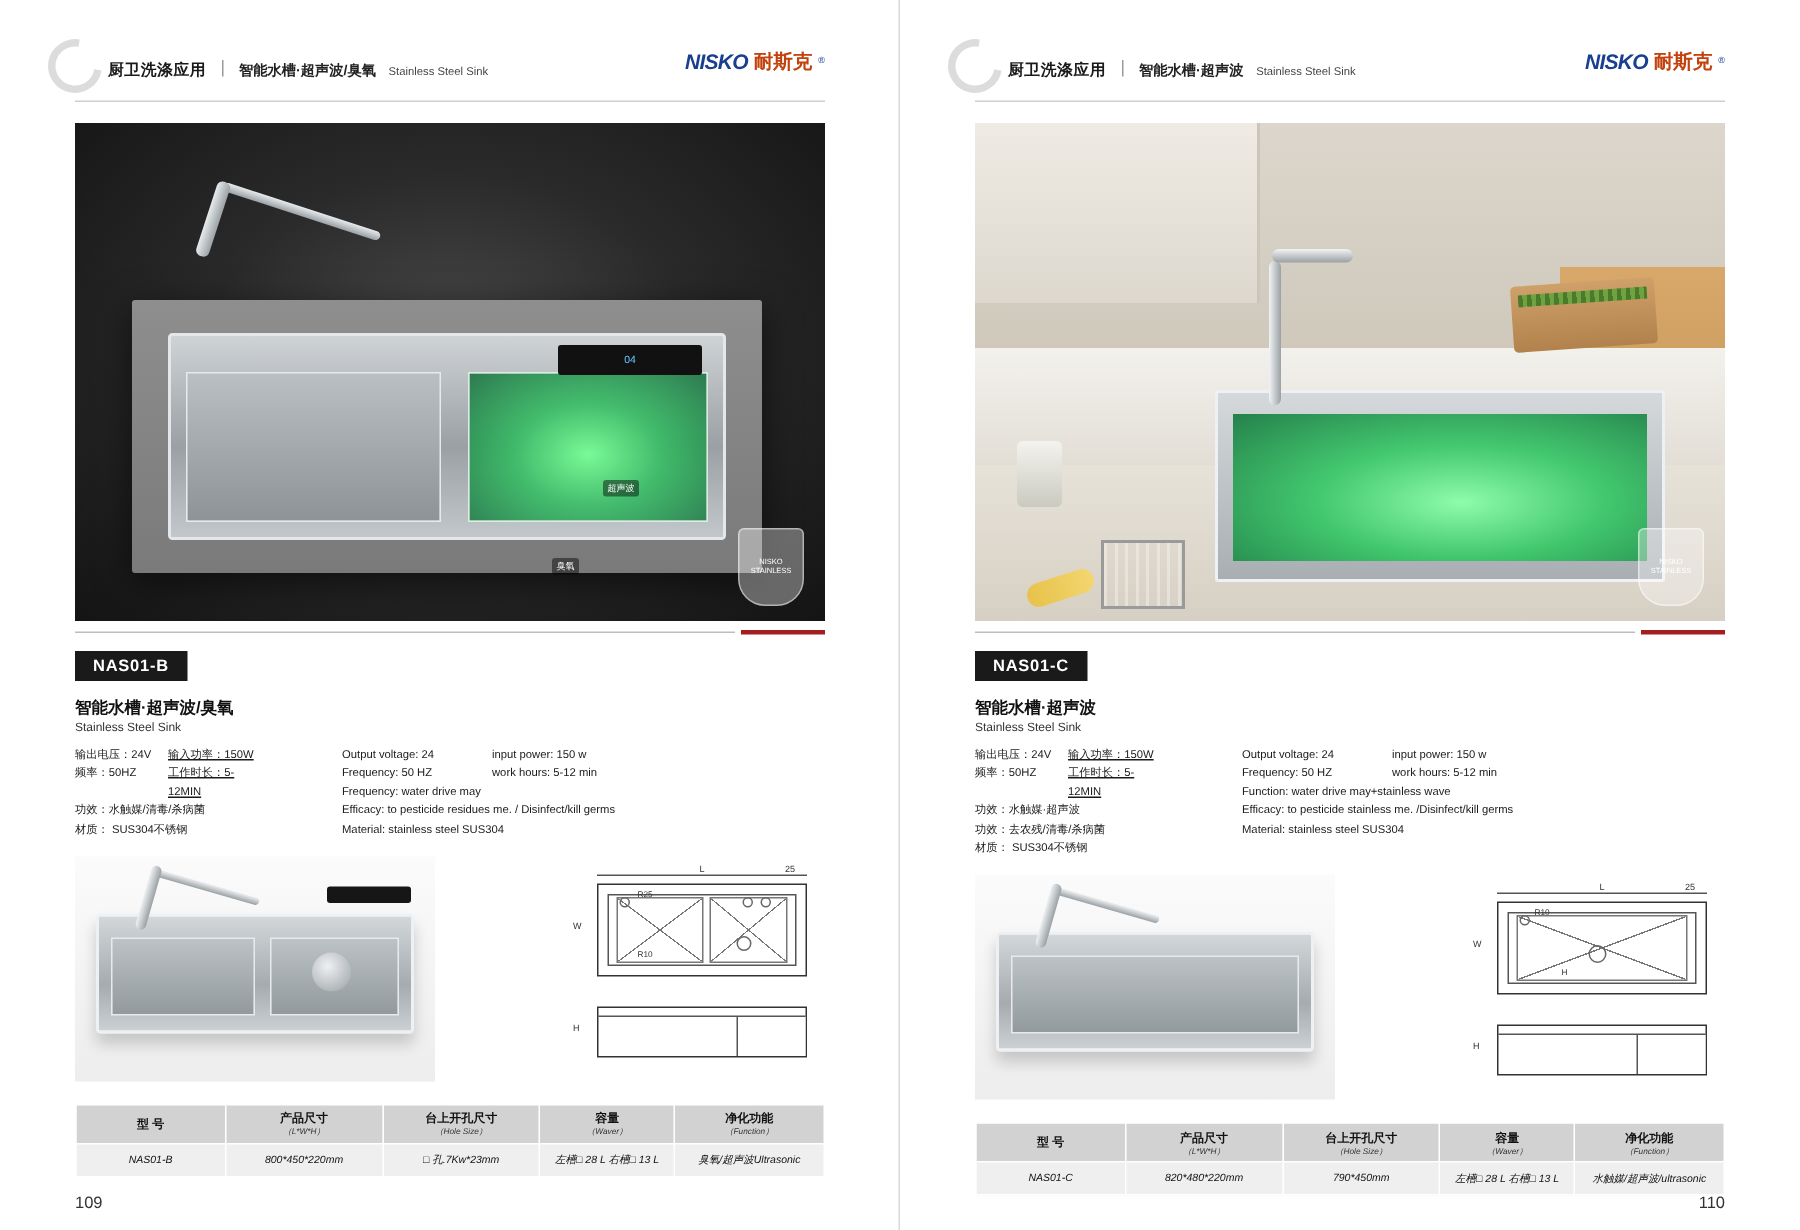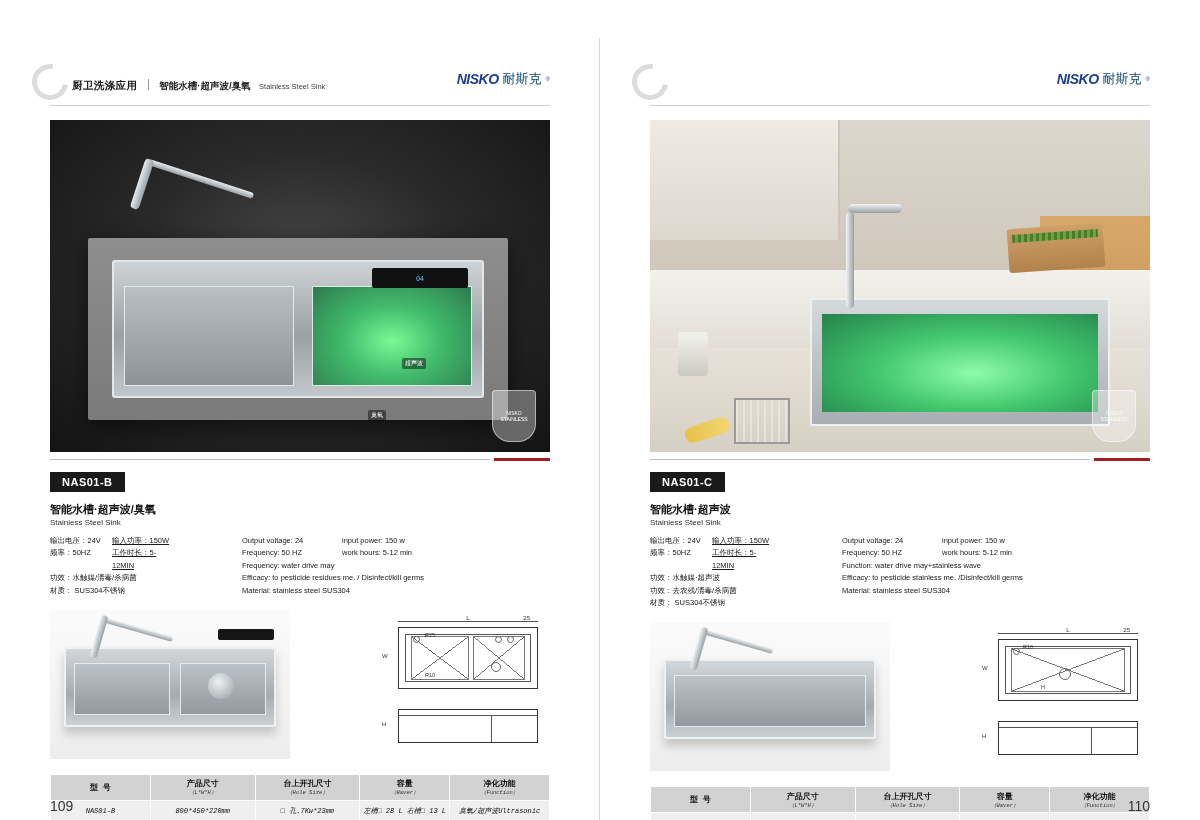--- a/index.html
+++ b/index.html
@@ -7,21 +7,20 @@
     margin: 0; padding: 0;
     width: 1200px; height: 820px;
     background: #ffffff;
     font-family: "Liberation Sans", sans-serif;
     overflow: hidden;
   }
   .spread {
     position: relative;
     width: 1200px; height: 624px;
     display: flex;
-    margin-top: 38px;
   }
   .spread::after {
     content: "";
     position: absolute;
     left: 599px; top: 0; width: 1px; height: 820px;
     background: #d8d8d8;
   }
   .page {
     position: relative;
     width: 600px; height: 820px;
@@ -78,22 +77,22 @@
   }
   .brand-latin {
     font-size: 14px;
     font-weight: bold;
     font-style: italic;
     color: #1b3f8f;
     letter-spacing: -0.5px;
   }
   .brand-cn {
     font-size: 13px;
-    font-weight: normal;
-    color: #0c4a6e;
+    font-weight: bold;
+    color: #c2410c;
     text-align: center;
   }
   .brand-tm { font-size: 6px; color: #1b3f8f; vertical-align: super; }
 
   
   .hero {
     position: relative;
     margin-top: 14px;
     height: 332px;
     overflow: hidden;
@@ -280,21 +279,21 @@
   .prod-title-en {
     font-size: 8px;
     color: #333;
     margin-top: 1px;
   }
 
   
   .specs {
     display: flex;
     margin-top: 8px;
-    gap: 22px;
+    gap: 8px;
   }
   .spec-col { font-size: 7.5px; line-height: 1.65; color: #1a1a1a; }
   .spec-cn { width: 170px; }
   .spec-cn .row { display: flex; }
   .spec-cn .k { width: 62px; }
   .spec-cn .k2 { width: 58px; text-decoration: underline; }
   .spec-en { width: 240px; }
   .spec-en .row { display: flex; }
   .spec-en .e1 { width: 100px; }
 
@@ -412,21 +411,20 @@
   .dim-r {
     position: absolute; font-size: 5.5px; color: #333;
   }
 
   
   table.spec-table {
     width: 100%;
     margin-top: 10px;
     border-collapse: collapse;
     table-layout: fixed;
-    font-family: Liberation Mono, monospace;
   }
   table.spec-table th {
     background: #d2d2d2;
     border: 1px solid #ffffff;
     height: 26px;
     font-size: 8px;
     color: #111;
     font-weight: bold;
   }
   table.spec-table th .sub {
@@ -442,22 +440,22 @@
     height: 22px;
     font-size: 7px;
     text-align: center;
     color: #111;
     font-style: italic;
   }
 
   
   .page-num {
     position: absolute;
-    left: 50px; bottom: 44px;
-    font-size: 14px;
+    left: 50px; bottom: 12px;
+    font-size: 11px;
     color: #333;
   }
   .page-num.right { left: auto; right: 50px; }
 </style>
 </head>
 <body>
 
 <div class="spread">
 
   <div class="page">
@@ -594,20 +592,26 @@
       </tbody>
     </table>
 
     <div class="page-num">109</div>
   </div>
 
   <div class="page">
 
     <div class="header">
       <div class="c-mark"></div>
+      <div>
+        <span class="hdr-tag">厨卫洗涤应用</span>
+        <span class="hdr-sep"></span>
+        <span class="hdr-sub">智能水槽·超声波</span>
+        <span class="hdr-en">Stainless Steel Sink</span>
+      </div>
       <div class="brand">
         <span class="brand-latin">NISKO</span>
         <span class="brand-cn">耐斯克</span>
         <span class="brand-tm">®</span>
       </div>
     </div>
 
     <div class="hero hero-c">
       <div class="c-wall"></div>
       <div class="c-cab-top"></div>

